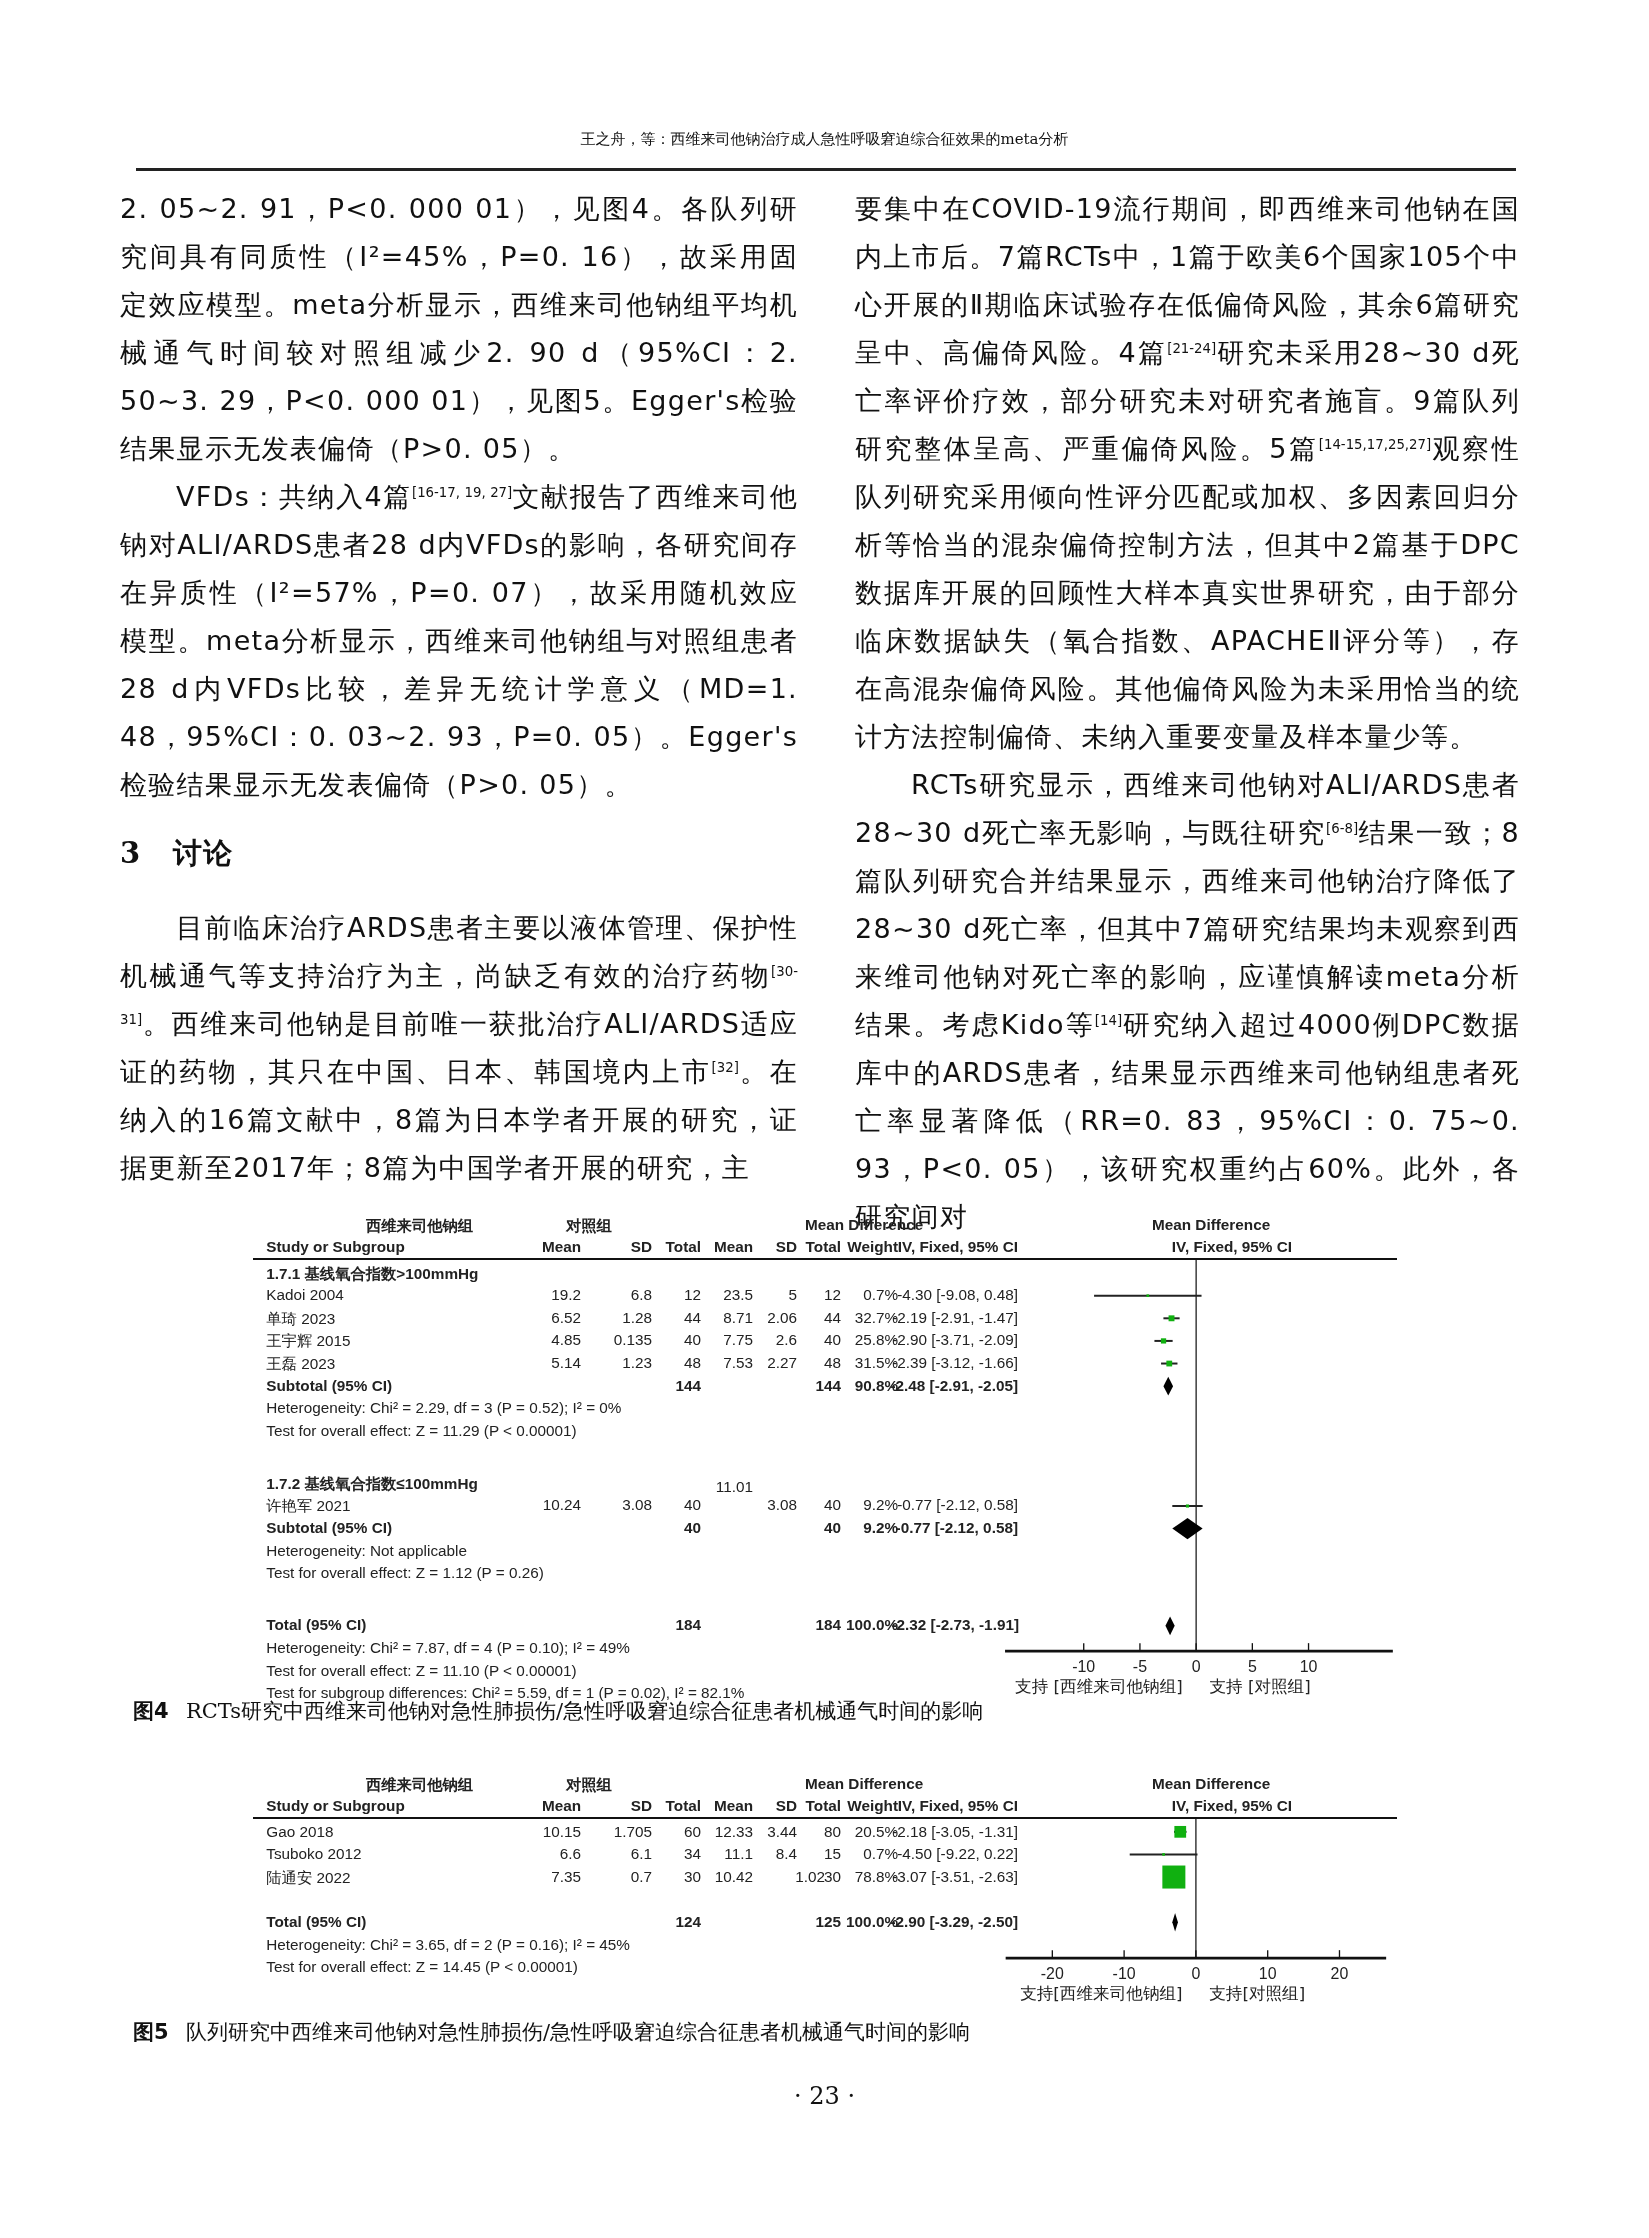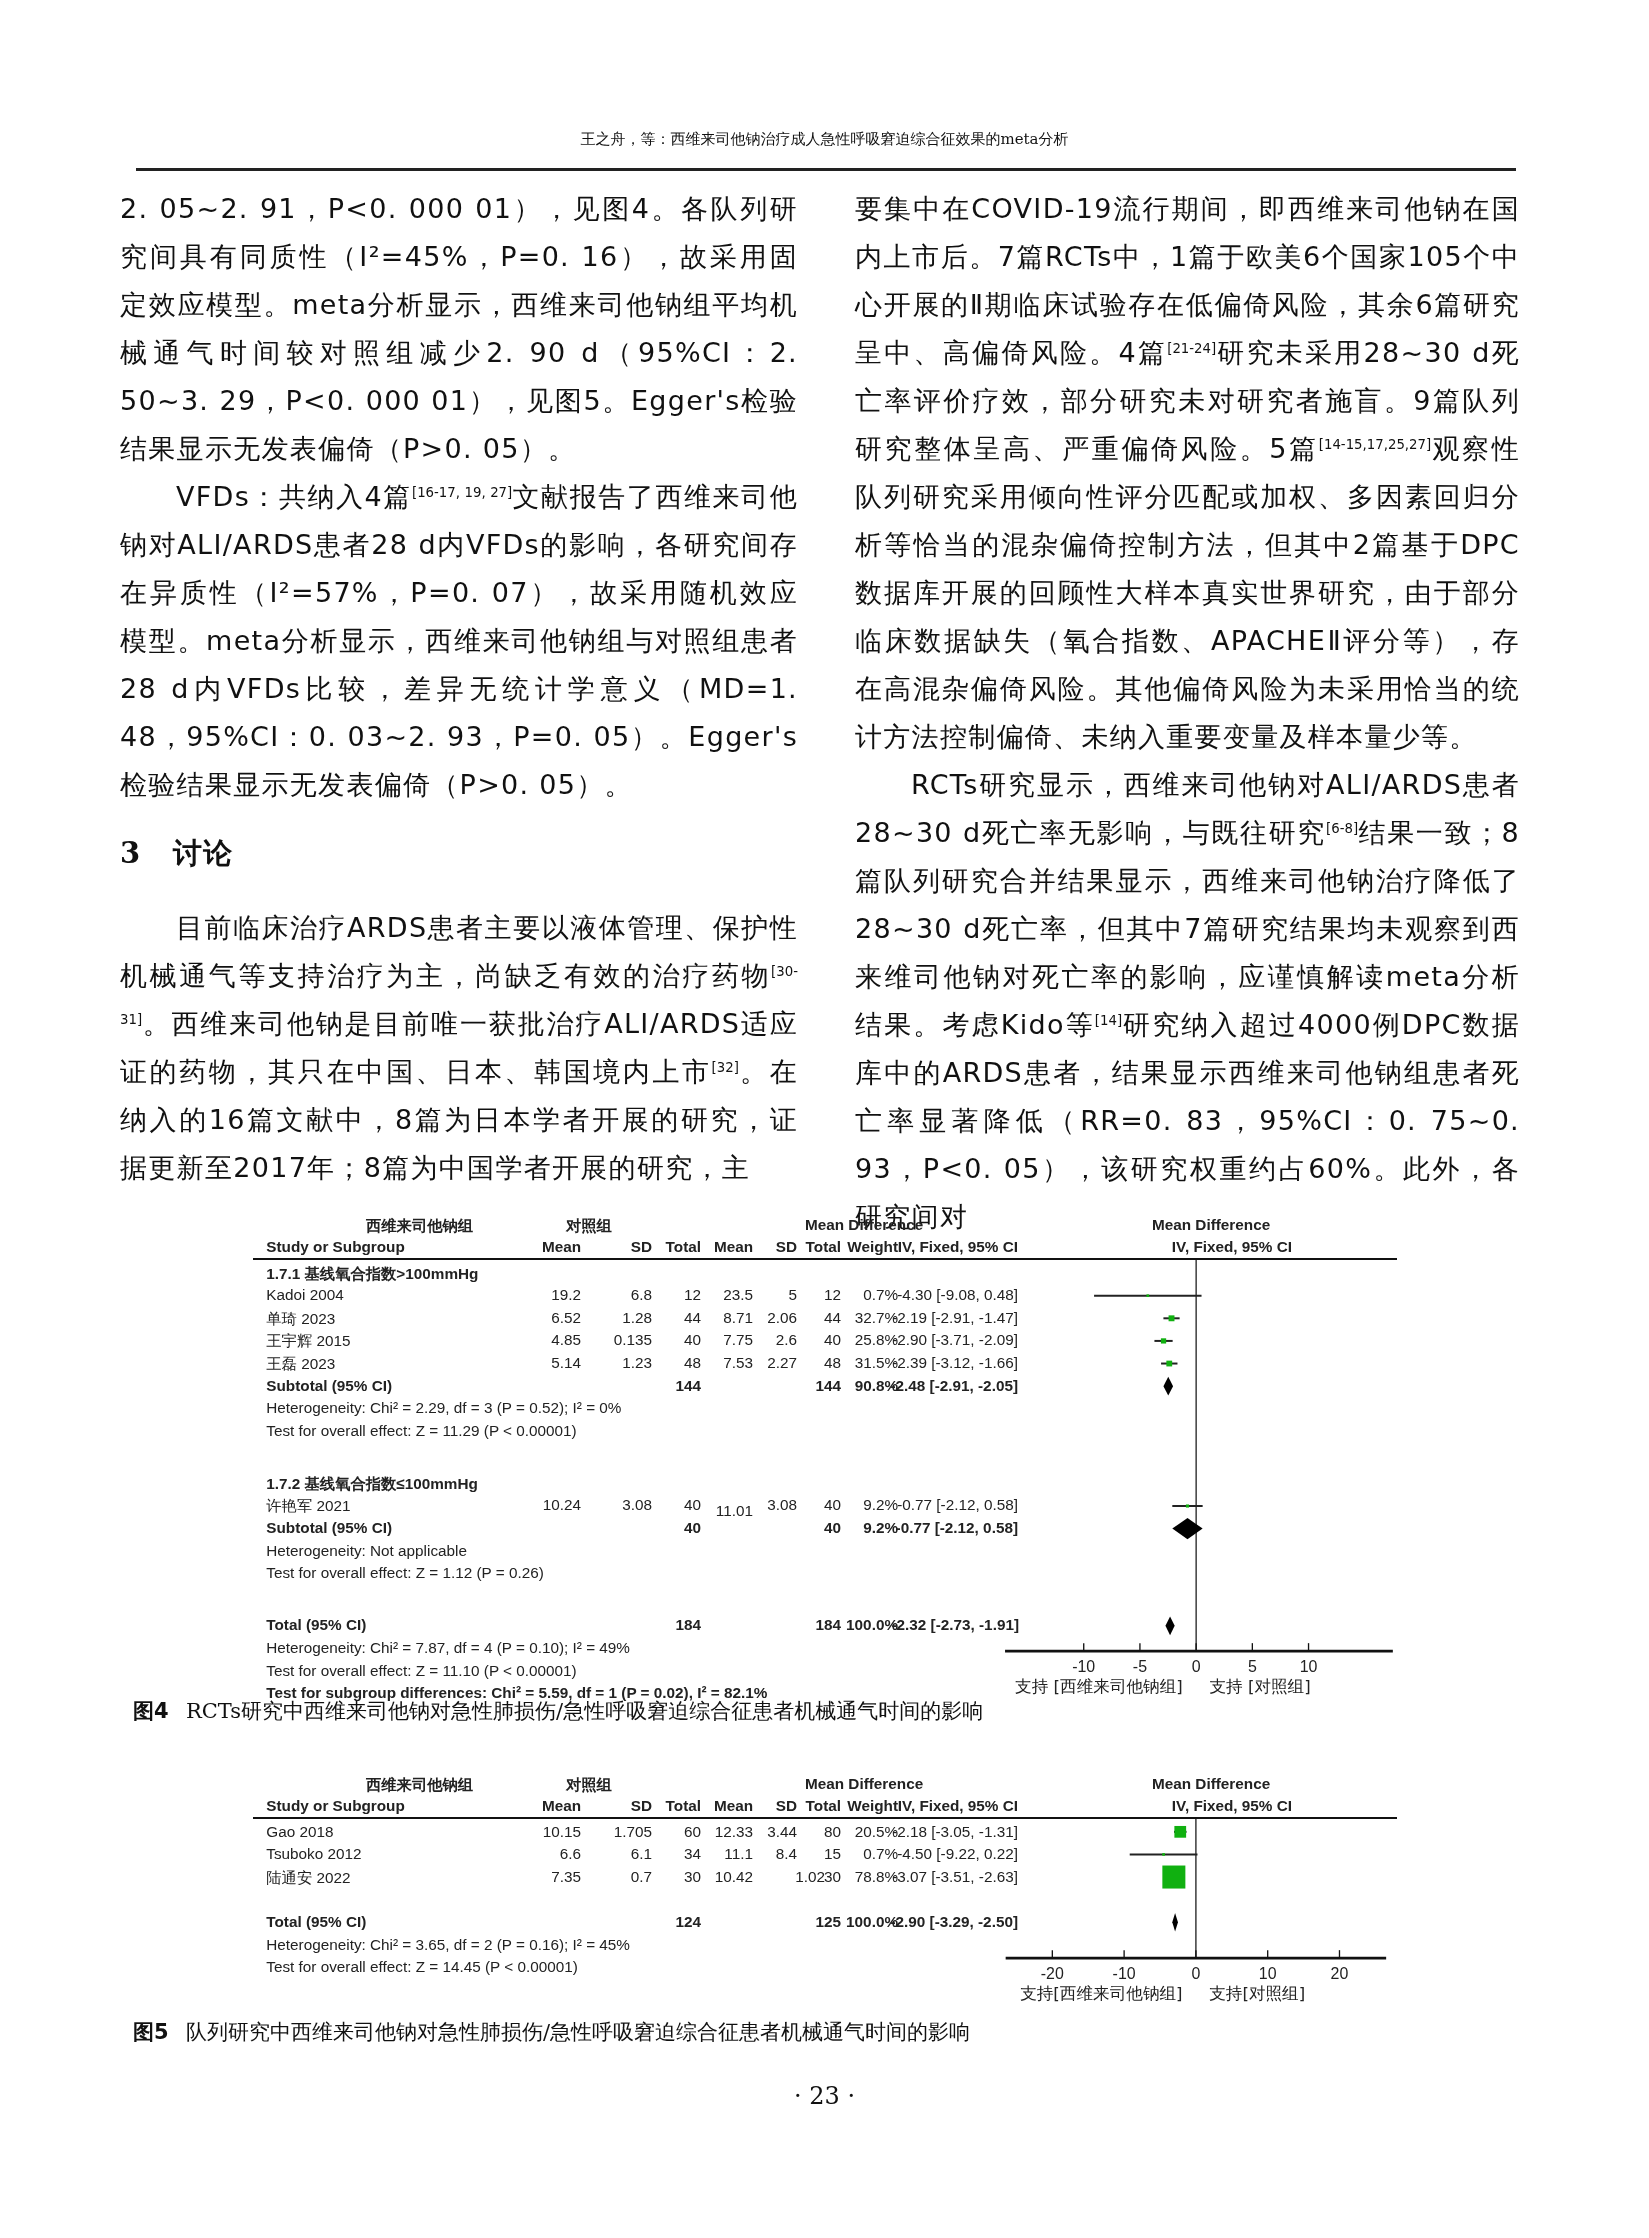--- a/index.html
+++ b/index.html
@@ -90,21 +90,21 @@
     <div class="cell b" style="top: 21px; right: 105px;">IV, Fixed, 95% CI</div>
     <div class="hdr-rule" style="left: 0px; top: 41px; width: 1144px;"></div>
     <div class="cell b" style="top: 47px; left: 13.3px;">1.7.1 基线氧合指数&gt;100mmHg</div>
     <div class="cell " style="top: 182px; left: 13.3px;">Heterogeneity: Chi² = 2.29, df = 3 (P = 0.52); I² = 0%</div>
     <div class="cell " style="top: 205px; left: 13.3px;">Test for overall effect: Z = 11.29 (P &lt; 0.00001)</div>
     <div class="cell b" style="top: 257px; left: 13.3px;">1.7.2 基线氧合指数≤100mmHg</div>
     <div class="cell " style="top: 325px; left: 13.3px;">Heterogeneity: Not applicable</div>
     <div class="cell " style="top: 347px; left: 13.3px;">Test for overall effect: Z = 1.12 (P = 0.26)</div>
     <div class="cell " style="top: 422px; left: 13.3px;">Heterogeneity: Chi² = 7.87, df = 4 (P = 0.10); I² = 49%</div>
     <div class="cell " style="top: 445px; left: 13.3px;">Test for overall effect: Z = 11.10 (P &lt; 0.00001)</div>
-    <div class="cell " style="top: 467px; left: 13.3px; font-weight: bold;">Test for subgroup differences: Chi² = 5.59, df = 1 (P = 0.02), I² = 82.1%</div>
+    <div class="cell " style="top: 467px; left: 13.3px;">Test for subgroup differences: Chi² = 5.59, df = 1 (P = 0.02), I² = 82.1%</div>
     <div class="cell " style="top: 69px; left: 13.3px;">Kadoi 2004</div>
     <div class="cell " style="top: 69px; right: 816px; text-align: right;">19.2</div>
     <div class="cell " style="top: 69px; right: 745px;">6.8</div>
     <div class="cell " style="top: 69px; right: 644px;">23.5</div>
     <div class="cell " style="top: 69px; right: 600px;">5</div>
     <div class="cell " style="top: 69px; right: 696px;">12</div>
     <div class="cell " style="top: 69px; right: 556px;">12</div>
     <div class="cell " style="top: 69px; right: 499px;">0.7%</div>
     <div class="cell " style="top: 69px; right: 379px;">-4.30 [-9.08, 0.48]</div>
     <div class="cell " style="top: 92px; left: 13.3px;">单琦 2023</div>
@@ -135,21 +135,21 @@
     <div class="cell " style="top: 137px; right: 499px;">31.5%</div>
     <div class="cell " style="top: 137px; right: 379px;">-2.39 [-3.12, -1.66]</div>
     <div class="cell b" style="top: 160px; left: 13.3px;">Subtotal (95% CI)</div>
     <div class="cell b" style="top: 160px; right: 696px;">144</div>
     <div class="cell b" style="top: 160px; right: 556px;">144</div>
     <div class="cell b" style="top: 160px; right: 499px;">90.8%</div>
     <div class="cell b" style="top: 160px; right: 379px;">-2.48 [-2.91, -2.05]</div>
     <div class="cell " style="top: 279px; left: 13.3px;">许艳军 2021</div>
     <div class="cell " style="top: 279px; right: 816px;">10.24</div>
     <div class="cell " style="top: 279px; right: 745px;">3.08</div>
-    <div class="cell " style="top: 285px; right: 644px; margin-left: 23px;">11.01</div>
+    <div class="cell " style="top: 261px; right: 644px; margin-left: 23px;">11.01</div>
     <div class="cell " style="top: 279px; right: 600px;">3.08</div>
     <div class="cell " style="top: 279px; right: 696px;">40</div>
     <div class="cell " style="top: 279px; right: 556px;">40</div>
     <div class="cell " style="top: 279px; right: 499px;">9.2%</div>
     <div class="cell " style="top: 279px; right: 379px;">-0.77 [-2.12, 0.58]</div>
     <div class="cell b" style="top: 302px; left: 13.3px;">Subtotal (95% CI)</div>
     <div class="cell b" style="top: 302px; right: 696px;">40</div>
     <div class="cell b" style="top: 302px; right: 556px;">40</div>
     <div class="cell b" style="top: 302px; right: 499px;">9.2%</div>
     <div class="cell b" style="top: 302px; right: 379px;">-0.77 [-2.12, 0.58]</div>

